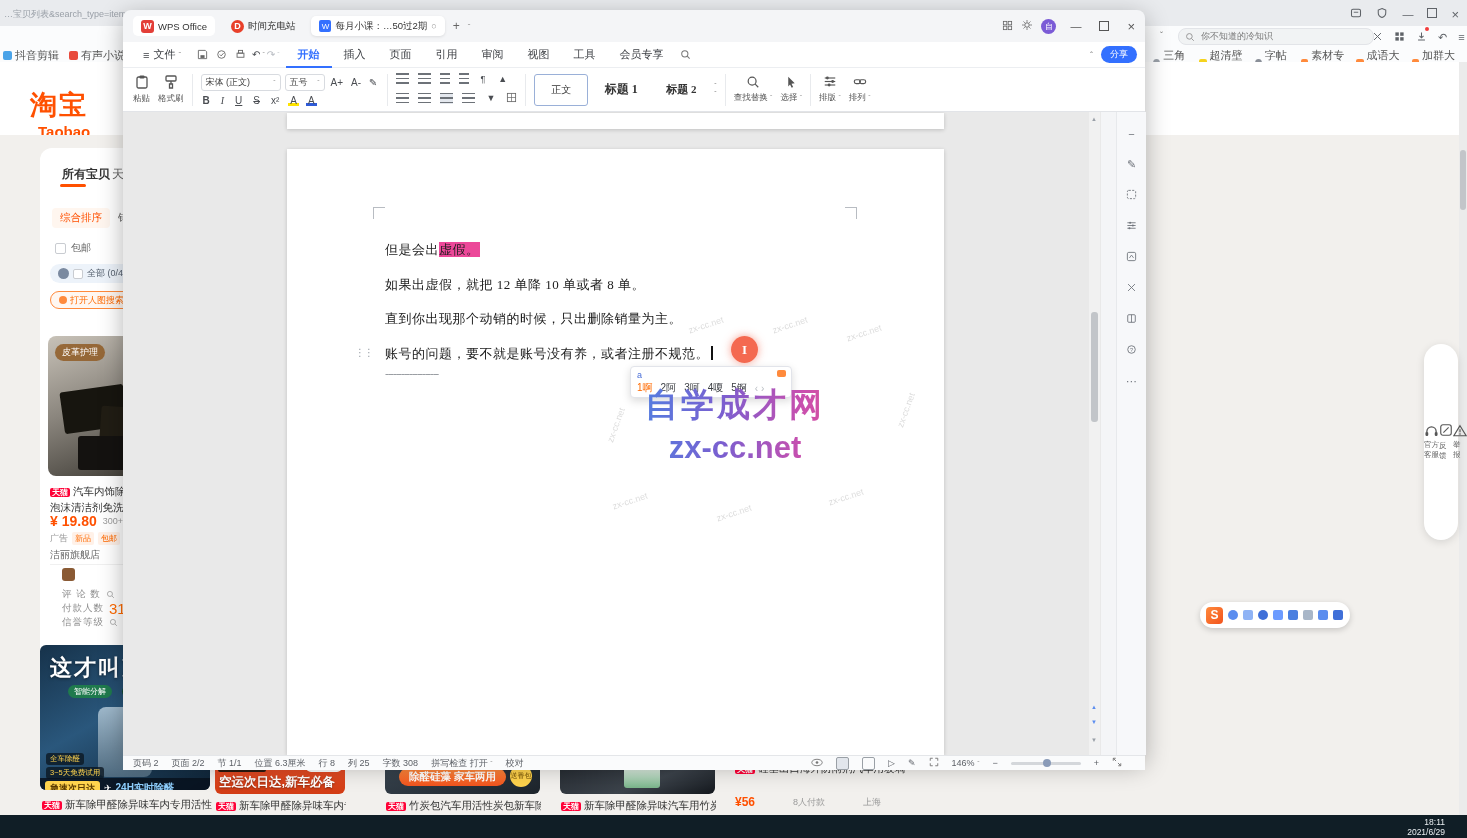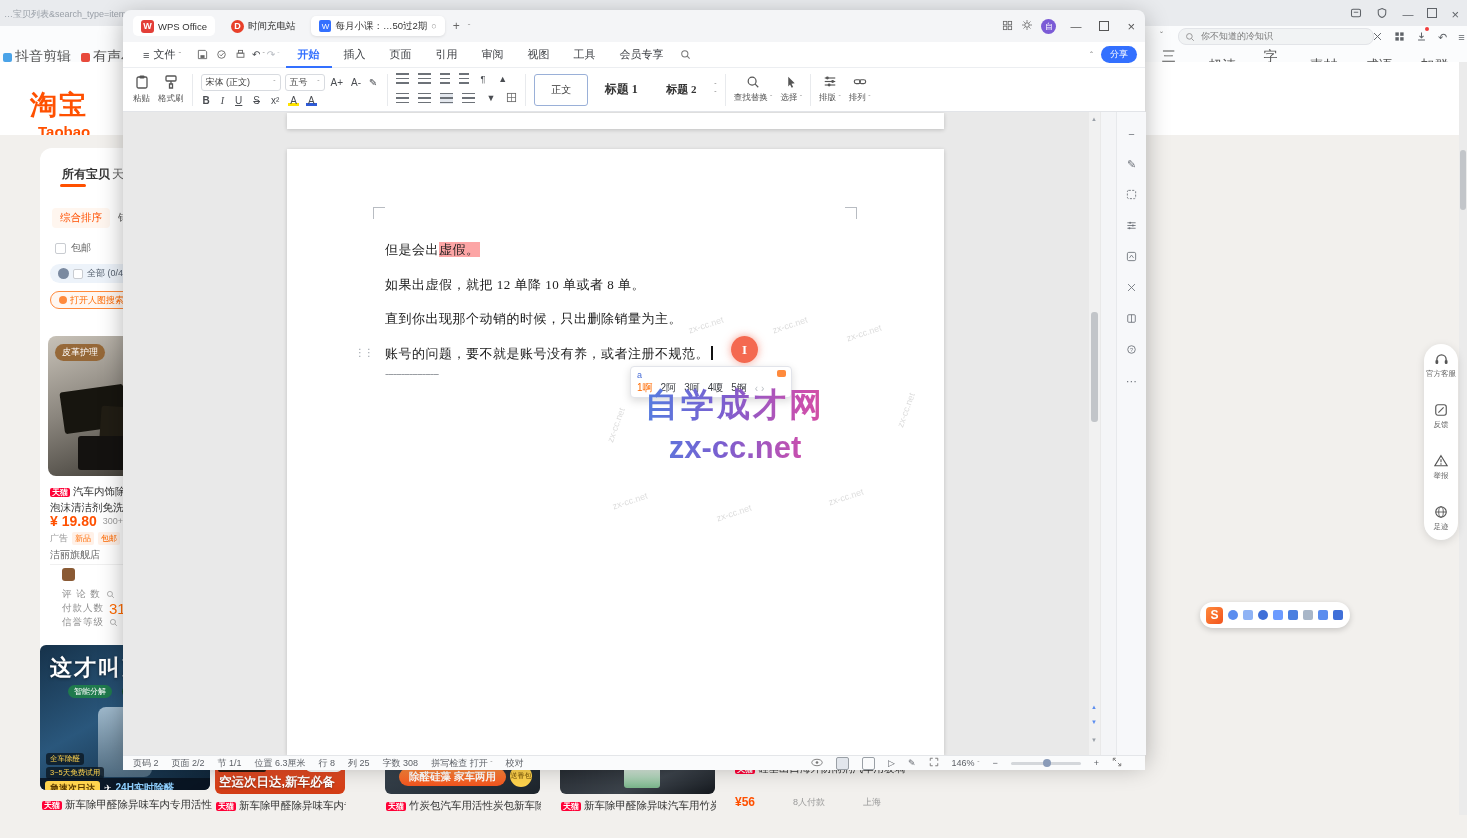--- a/index.html
+++ b/index.html
@@ -7,21 +7,21 @@
          font-family:"Liberation Sans","DejaVu Sans",sans-serif;background:#f2f0ed;}
   .abs{position:absolute;}
   .i{font-style:normal;line-height:1;display:inline-block;}
   .flex{display:flex;align-items:center;}
   
   .b-row1{left:0;top:0;width:1467px;height:26px;background:#e9ebee;}
   .b-row2{left:0;top:26px;width:1467px;height:20px;background:#fbfcfd;}
   .b-row3{left:0;top:46px;width:1467px;height:16px;background:#fbfcfd;border-bottom:1px solid #e3e5e9;}
   .tabfrag{color:#9aa0a8;font-size:9px;}
   .winbtn{color:#5f6368;font-size:11px;margin-left:14px;}
-  .bm{font-size:14px;color:#555;margin-right:10px;display:inline-flex;align-items:center;gap:3px;}
+  .bm{font-size:11px;color:#555;margin-right:10px;display:inline-flex;align-items:center;gap:3px;}
   .bmdot{width:9px;height:9px;border-radius:2px;display:inline-block;}
   .searchbox{display:flex;align-items:center;gap:4px;width:182px;height:15px;border-radius:8px;
              background:#f1f3f4;border:1px solid #e2e4e8;padding:0 6px;}
   .searchbox input{border:none;background:transparent;font-size:9px;color:#777;width:150px;outline:none;}
   
   .tb-header{left:0;top:62px;width:1467px;height:73px;background:#fff;}
   .tb-logo{color:#ff5000;font-weight:bold;font-size:27px;letter-spacing:2px;}
   .tb-logo-en{color:#ff5000;font-weight:bold;font-size:15px;}
   .tb-card{left:40px;top:148px;width:300px;height:520px;background:#fff;border-radius:12px;}
   .tb-tab{font-size:12px;color:#333;font-weight:bold;}
@@ -62,21 +62,21 @@
   .rsel{border:1px solid #d8dbe0;border-radius:3px;font-size:9px;color:#444;padding:1px 4px;
         display:inline-flex;align-items:center;gap:4px;background:#fff;}
   .rgly{font-size:10px;color:#4a4d52;padding:0 2px;}
   .bars{width:13px;height:11px;background-image:repeating-linear-gradient(to bottom,#6d7278 0 1.5px,transparent 1.5px 4.5px);}
   .stylebox{border:1px solid #d8dbe0;border-radius:3px;width:52px;height:30px;display:flex;align-items:center;
         justify-content:center;font-size:10px;color:#333;background:#fff;}
   .rtool{display:flex;flex-direction:column;align-items:center;font-size:8.5px;color:#555;gap:2px;}
   .canvas{left:0;top:102px;width:978px;height:643px;background:#e9e9e9;overflow:hidden;}
   .page{background:#fff;box-shadow:0 1px 4px rgba(0,0,0,.18);}
   .doc-p{font-family:"Liberation Serif","DejaVu Serif",serif;font-size:13px;color:#1c1c1c;letter-spacing:.5px;white-space:nowrap;}
-  .hl{background:#fca5a5;}
+  .hl{background:#ec4899;}
   .cursorbar{display:inline-block;width:1.5px;height:14px;background:#111;vertical-align:-2px;margin-left:2px;}
   .wm-tile{position:absolute;font-size:9px;color:rgba(130,130,130,.28);transform:rotate(-18deg);z-index:38;}
   .grad{color:#8a53c0;font-weight:bold;}
   @supports ((-webkit-background-clip:text) or (background-clip:text)){
     .grad{background:linear-gradient(90deg,#3f8de8 0%,#7a5fd0 45%,#c94fae 75%,#e8538f 100%);
           -webkit-background-clip:text;background-clip:text;color:transparent;}
   }
   .recdot{width:27px;height:27px;border-radius:50%;background:rgba(242,84,56,.88);
           box-shadow:0 0 8px rgba(242,84,56,.55);display:flex;align-items:center;justify-content:center;
           color:#fff;font-family:"Liberation Serif",serif;font-size:13px;font-weight:bold;}
@@ -84,21 +84,21 @@
   .cand{font-size:10px;color:#3a3d42;}
   .cand b{color:#ff6a00;font-weight:normal;}
   .wps-side{left:993px;top:102px;width:29px;height:643px;background:#f7f8fa;border-left:1px solid #e7e9ec;}
   .sideic{color:#70757c;font-size:11px;text-align:center;}
   .statusbar{left:0;top:745px;width:100%;height:15px;background:#fafbfc;border-top:1px solid #e4e6e9;
              display:flex;align-items:center;font-size:9px;color:#5d6167;padding:0 10px;box-sizing:border-box;}
   .statusbar .g{margin-right:13px;white-space:nowrap;}
   .viewbox{width:11px;height:11px;border:1px solid #9aa0a6;border-radius:2px;display:inline-block;}
   
   .side-tools{left:1424px;top:344px;width:34px;height:196px;background:#fff;border-radius:17px;
-              box-shadow:0 2px 8px rgba(0,0,0,.12);z-index:15;display:flex;flex-direction:column;
+              box-shadow:0 2px 8px rgba(0,0,0,.12);z-index:15;display:flex;flex-direction:row;
               align-items:center;justify-content:space-between;padding:8px 0;box-sizing:border-box;}
   .stool{display:flex;flex-direction:column;align-items:center;gap:2px;font-size:7.5px;color:#666;}
   .capbar{left:1200px;top:602px;width:150px;height:26px;background:#fff;border-radius:13px;
           box-shadow:0 2px 6px rgba(0,0,0,.18);z-index:15;display:flex;align-items:center;gap:5px;
           padding:0 6px;box-sizing:border-box;}
   .slogo{width:17px;height:17px;border-radius:4px;background:linear-gradient(135deg,#ff8a3c,#f2541e);
          color:#fff;font-weight:bold;font-size:12px;display:flex;align-items:center;justify-content:center;}
   .capic{width:10px;height:10px;border-radius:2px;}
   .taskbar{left:0;top:815px;width:1467px;height:23px;background:#101e26;z-index:20;}
   .tbtime{color:#e8edf0;font-size:8.5px;text-align:right;line-height:10px;}
@@ -687,14 +687,20 @@
   <span class="wm-tile" style="left:598px;top:420px;transform:rotate(-70deg);">zx-cc.net</span>
   <span class="wm-tile" style="left:888px;top:405px;transform:rotate(-70deg);">zx-cc.net</span>
   <span class="wm-tile" style="left:612px;top:496px;">zx-cc.net</span>
   <span class="wm-tile" style="left:716px;top:508px;">zx-cc.net</span>
   <span class="wm-tile" style="left:828px;top:492px;">zx-cc.net</span>
   <div class="abs" style="left:600px;top:383px;width:270px;text-align:center;z-index:40;">
     <div class="grad" style="font-size:33px;letter-spacing:3px;">自学成才网</div>
     <div class="grad" style="font-size:31px;margin-top:2px;">zx-cc.net</div>
   </div>
 
+  <div class="abs taskbar">
+    <div class="abs tbtime" style="right:22px;top:2px;">
+      <div>18:11</div>
+      <div>2021/6/29</div>
+    </div>
+  </div>
 
 </div>
 
 </body></html>

